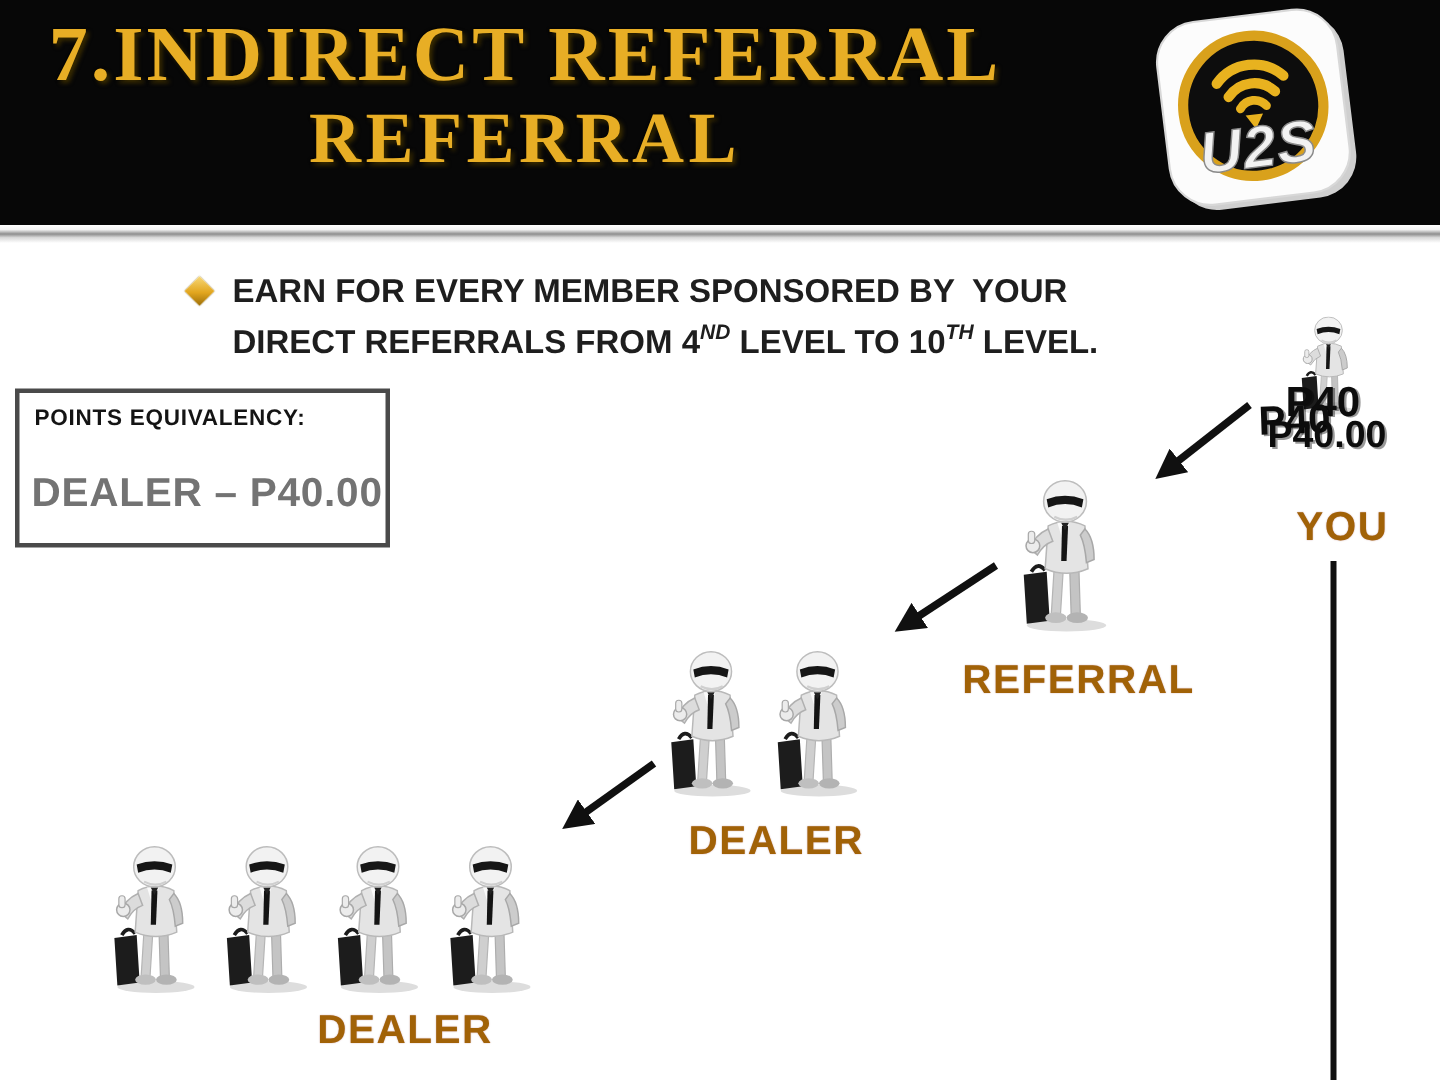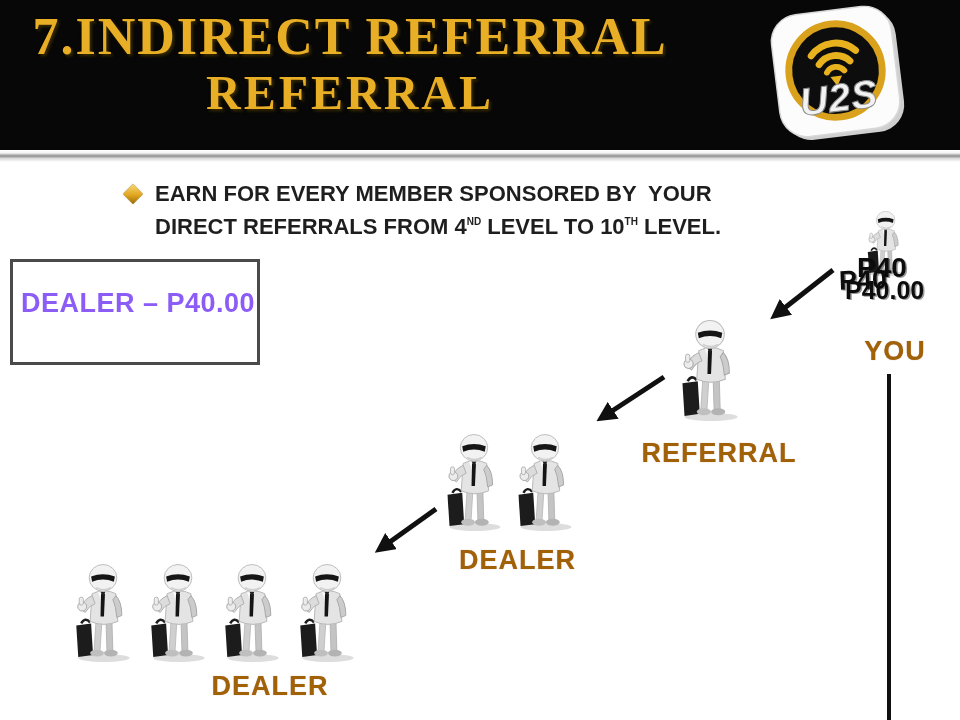--- a/index.html
+++ b/index.html
@@ -30,32 +30,32 @@
     position:absolute; left:126px; top:187px; width:14px; height:14px;
     transform:rotate(45deg);
     background:linear-gradient(135deg,#f7d878 0%,#e2a61f 55%,#9c6e08 100%);
     box-shadow:0 0 1px #7a5a05;
   }
   .bullet-text {
     position:absolute; left:155px; top:179px; width:640px;
     font-size:22px; font-weight:bold; color:#1e1e1e; line-height:29px;
     white-space:pre-wrap; letter-spacing:0px;
   }
-  .bullet-text sup { font-size:10px; position:relative; top:-1px; }
+  .bullet-text sup { font-size:14px; position:relative; top:-1px;font-style:italic; }
   
   .points-box {
     position:absolute; left:10px; top:259px; width:244px; height:100px;
     background:#fff; border:3px solid #4a4a4a;
   }
   .points-heading {
     margin:8px 0 0 10px; font-size:15px; font-weight:bold; color:#141414;
     letter-spacing:0.5px;
   }
   .points-value {
-    margin:26px 0 0 8px; font-size:27px; font-weight:bold; color:#8b5cf6;
+    margin:26px 0 0 8px; font-size:27px; font-weight:bold; color:#737373;
     letter-spacing:0.5px;
   }
   
   .diagram { position:absolute; top:0; left:0; width:960px; height:720px; }
   .dlabel {
     position:absolute; font-weight:bold; color:#a16207; text-align:center;
     font-size:27px; letter-spacing:1px; line-height:35px;
     text-shadow:0 0 1px rgba(120,0,0,0.4);
   }
   .you-label    { left:848px; top:334px; width:94px; }
@@ -143,20 +143,21 @@
     <path d="M664 377 L609 413" stroke="#101010" stroke-width="5" fill="none" marker-end="url(#ah)"></path>
     <path d="M436 509 L387 544" stroke="#101010" stroke-width="5" fill="none" marker-end="url(#ah)"></path>
 
     <line x1="889" y1="374" x2="889" y2="720" stroke="#101010" stroke-width="4"></line>
   </svg>
 
   <div class="bullet-diamond"></div>
   <div class="bullet-text"><span>EARN FOR EVERY MEMBER SPONSORED BY  YOUR DIRECT REFERRALS FROM 4</span><sup>ND</sup><span> LEVEL TO 10</span><sup>TH</sup><span> LEVEL.</span></div>
 
   <div class="points-box">
+    <div class="points-heading">POINTS EQUIVALENCY:</div>
     <div class="points-value">DEALER – P40.00</div>
   </div>
 
   <div class="earn-overlay">
     <span class="earn-1">P40</span>
     <span class="earn-2">P40</span>
     <span class="earn-3">P40.00</span>
   </div>
 
   <div class="dlabel you-label">YOU</div>

